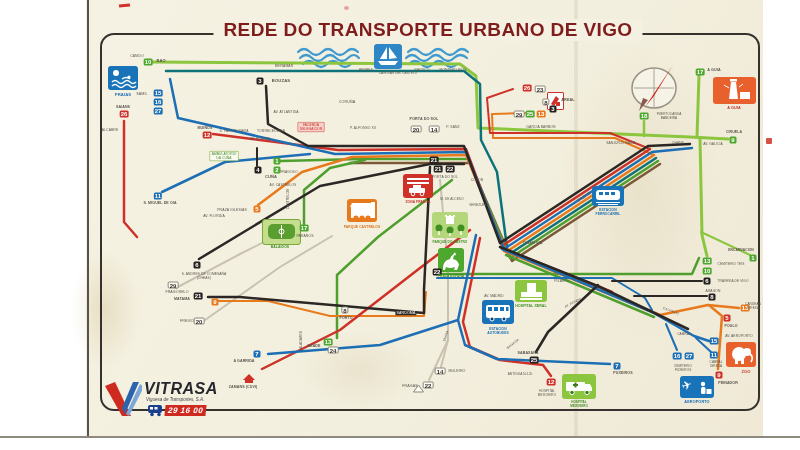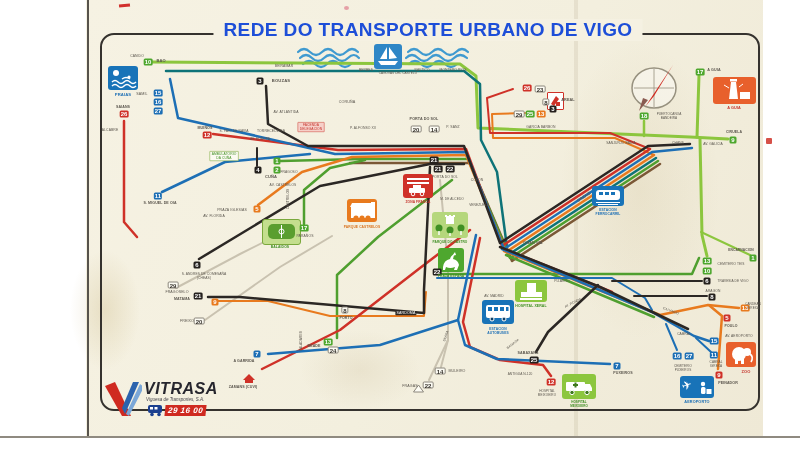--- a/index.html
+++ b/index.html
@@ -12,21 +12,21 @@
   #stain2{left:560px;top:40px;width:160px;height:300px;background:radial-gradient(closest-side,rgba(160,130,60,.10),rgba(160,130,60,0));}
   #stain3{left:300px;top:330px;width:120px;height:80px;background:radial-gradient(closest-side,rgba(150,120,60,.10),rgba(150,120,60,0));}
   #fold{position:absolute;left:574px;top:0;width:4px;height:437px;background:rgba(120,100,60,.10);}
   #edgeL{position:absolute;left:87px;top:0;width:2px;height:437px;background:#57534c;}
   #edgeB{position:absolute;left:0;top:436px;width:800px;height:2px;background:#8f8a80;}
   #speck1{position:absolute;left:119px;top:4px;width:11px;height:3px;background:#d2302c;transform:rotate(-6deg);}
   #speck2{position:absolute;left:344px;top:6px;width:5px;height:4px;background:#e5a0a6;border-radius:50%;}
   #speck3{position:absolute;left:766px;top:138px;width:6px;height:6px;background:#cf3128;opacity:.85;border-radius:1px;}
   #frame{position:absolute;left:100px;top:33px;width:656px;height:374px;border:2px solid #35322e;border-radius:14px;}
   #title{position:absolute;left:428px;top:30px;transform:translate(-50%,-50%);
-         background:#f5f1e2;padding:0 10px;font-size:19px;font-weight:bold;color:#1d4ed8;
+         background:#f5f1e2;padding:0 10px;font-size:19px;font-weight:bold;color:#7f1d1d;
          letter-spacing:.4px;white-space:nowrap;}
   #art{position:absolute;left:0;top:0;width:800px;height:450px;pointer-events:none;}
   
   .badge{position:absolute;transform:translate(-50%,-50%);font-size:6px;font-weight:bold;
          line-height:7px;height:7px;min-width:7px;text-align:center;padding:0 1px;
          border-radius:1.5px;color:#fff;box-sizing:border-box;}
   .bc-g{background:#4ea72e;} .bc-b{background:#1d6fb5;} .bc-r{background:#cf3128;}
   .bc-o{background:#e87a1e;} .bc-k{background:#24201d;}
   .bc-w{background:#fdfcf4;color:#37332d;border:1px solid #8b867c;line-height:6px;}
   

